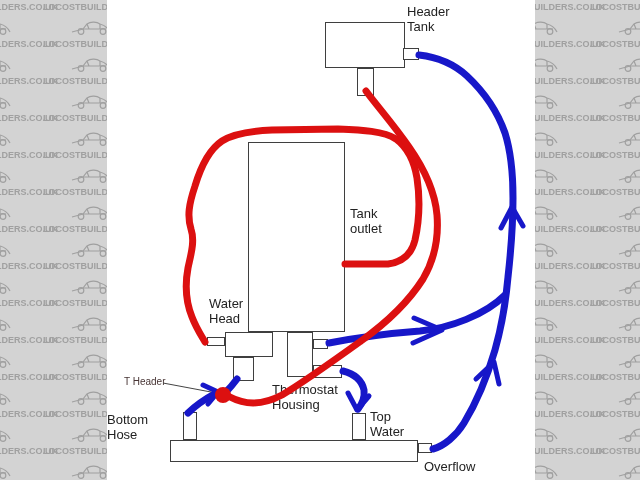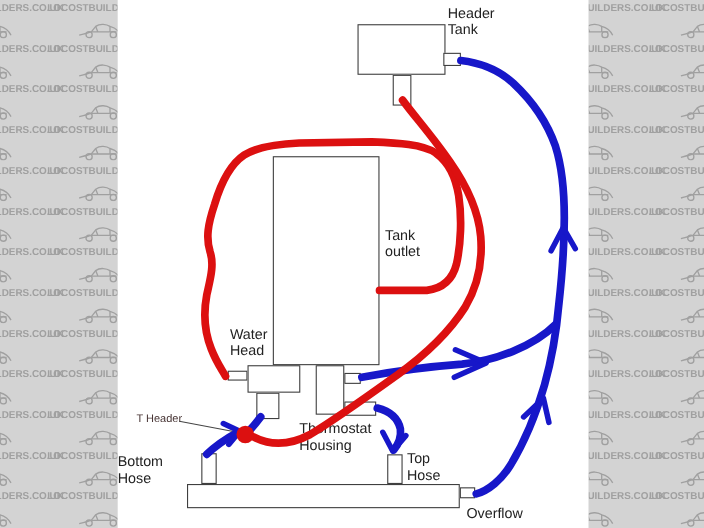--- a/index.html
+++ b/index.html
@@ -527,21 +527,21 @@
   <div class="lbl" style="left:350px;top:206px;">Tank
 outlet</div>
   <div class="lbl" style="left:209px;top:296px;">Water
 Head</div>
   <div class="lbl" style="left:272px;top:382px;">Thermostat
 Housing</div>
   <div class="lbl lbl-small" style="left:124px;top:376px;">T Header</div>
   <div class="lbl" style="left:107px;top:412px;">Bottom
 Hose</div>
   <div class="lbl" style="left:370px;top:409px;">Top
-Hose</div>
+Water</div>
   <div class="lbl" style="left:424px;top:459px;">Overflow</div>
 
   <svg id="hoses" width="640" height="480" viewBox="0 0 640 480">
 
     <path class="hose cold" d="M419,55 C436,57 452,62 467,76 C483,91 497,110 505,133 C511,152 513,175 513,198
          C513,225 511,250 508,277 C506,300 502,325 495,350 C488,374 478,400 464,423
          C456,436 444,446 433,449"></path>
     <path class="hose cold" d="M329,343 C350,339 380,334 420,331 C450,328 485,315 505,295"></path>
     <path class="hose cold" d="M343,371 C355,374 362,381 364,390 C365,398 362,404 358,409"></path>
     <path class="hose cold" d="M188,413 C195,406 205,399 216,393"></path>

